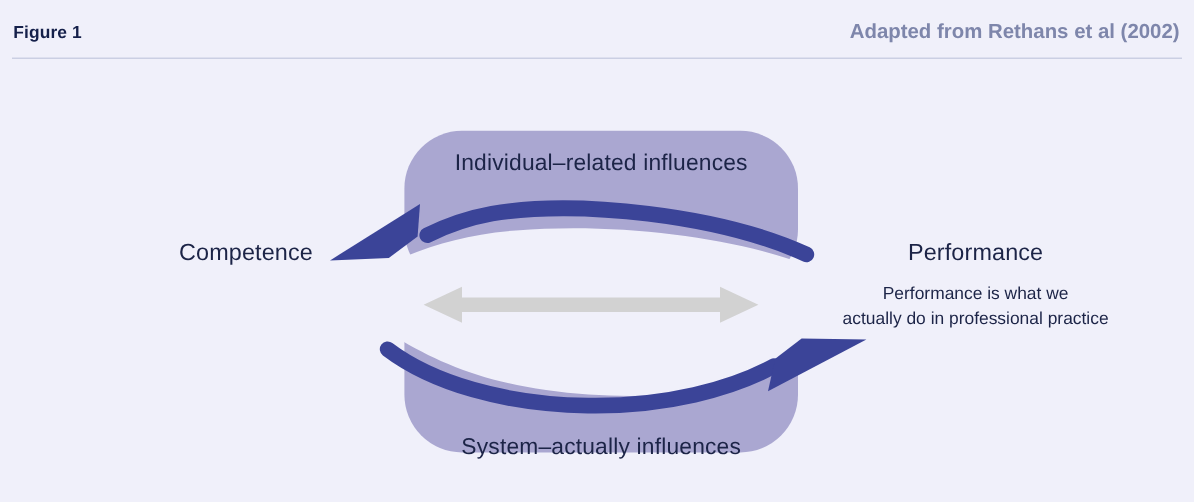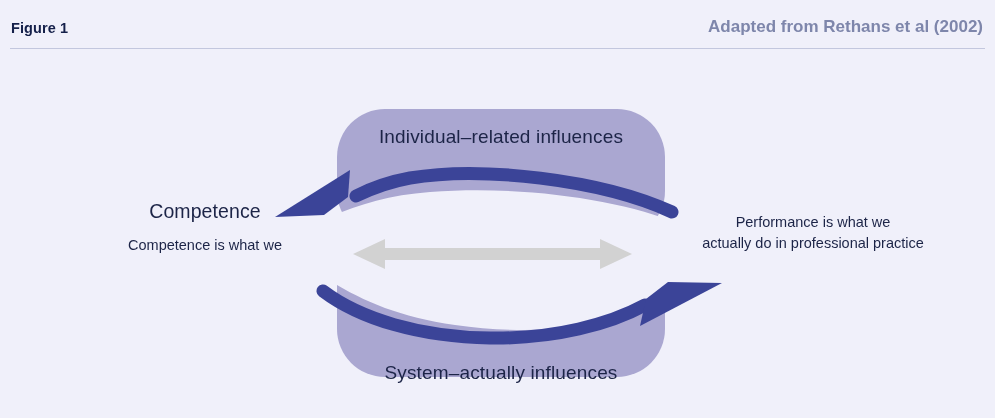--- a/index.html
+++ b/index.html
@@ -175,25 +175,26 @@
       </g>
     </svg>
 
     <div class="band-label band-label-top">Individual–related influences</div>
 
     <div class="band-label band-label-bottom">System–actually influences</div>
 
     <div class="side side-left">
       <div class="side-title">Competence</div>
       <div class="side-desc">
-        <span>Competence is what we</span><br>
+        <br>
       </div>
     </div>
 
     <div class="side side-right">
+      <div class="side-title">Performance</div>
       <div class="side-desc">
         <span>Performance is what we</span><br>
         <span>actually do in professional practice</span>
       </div>
     </div>
 
   </div>
 </div>
 
 </body></html>

